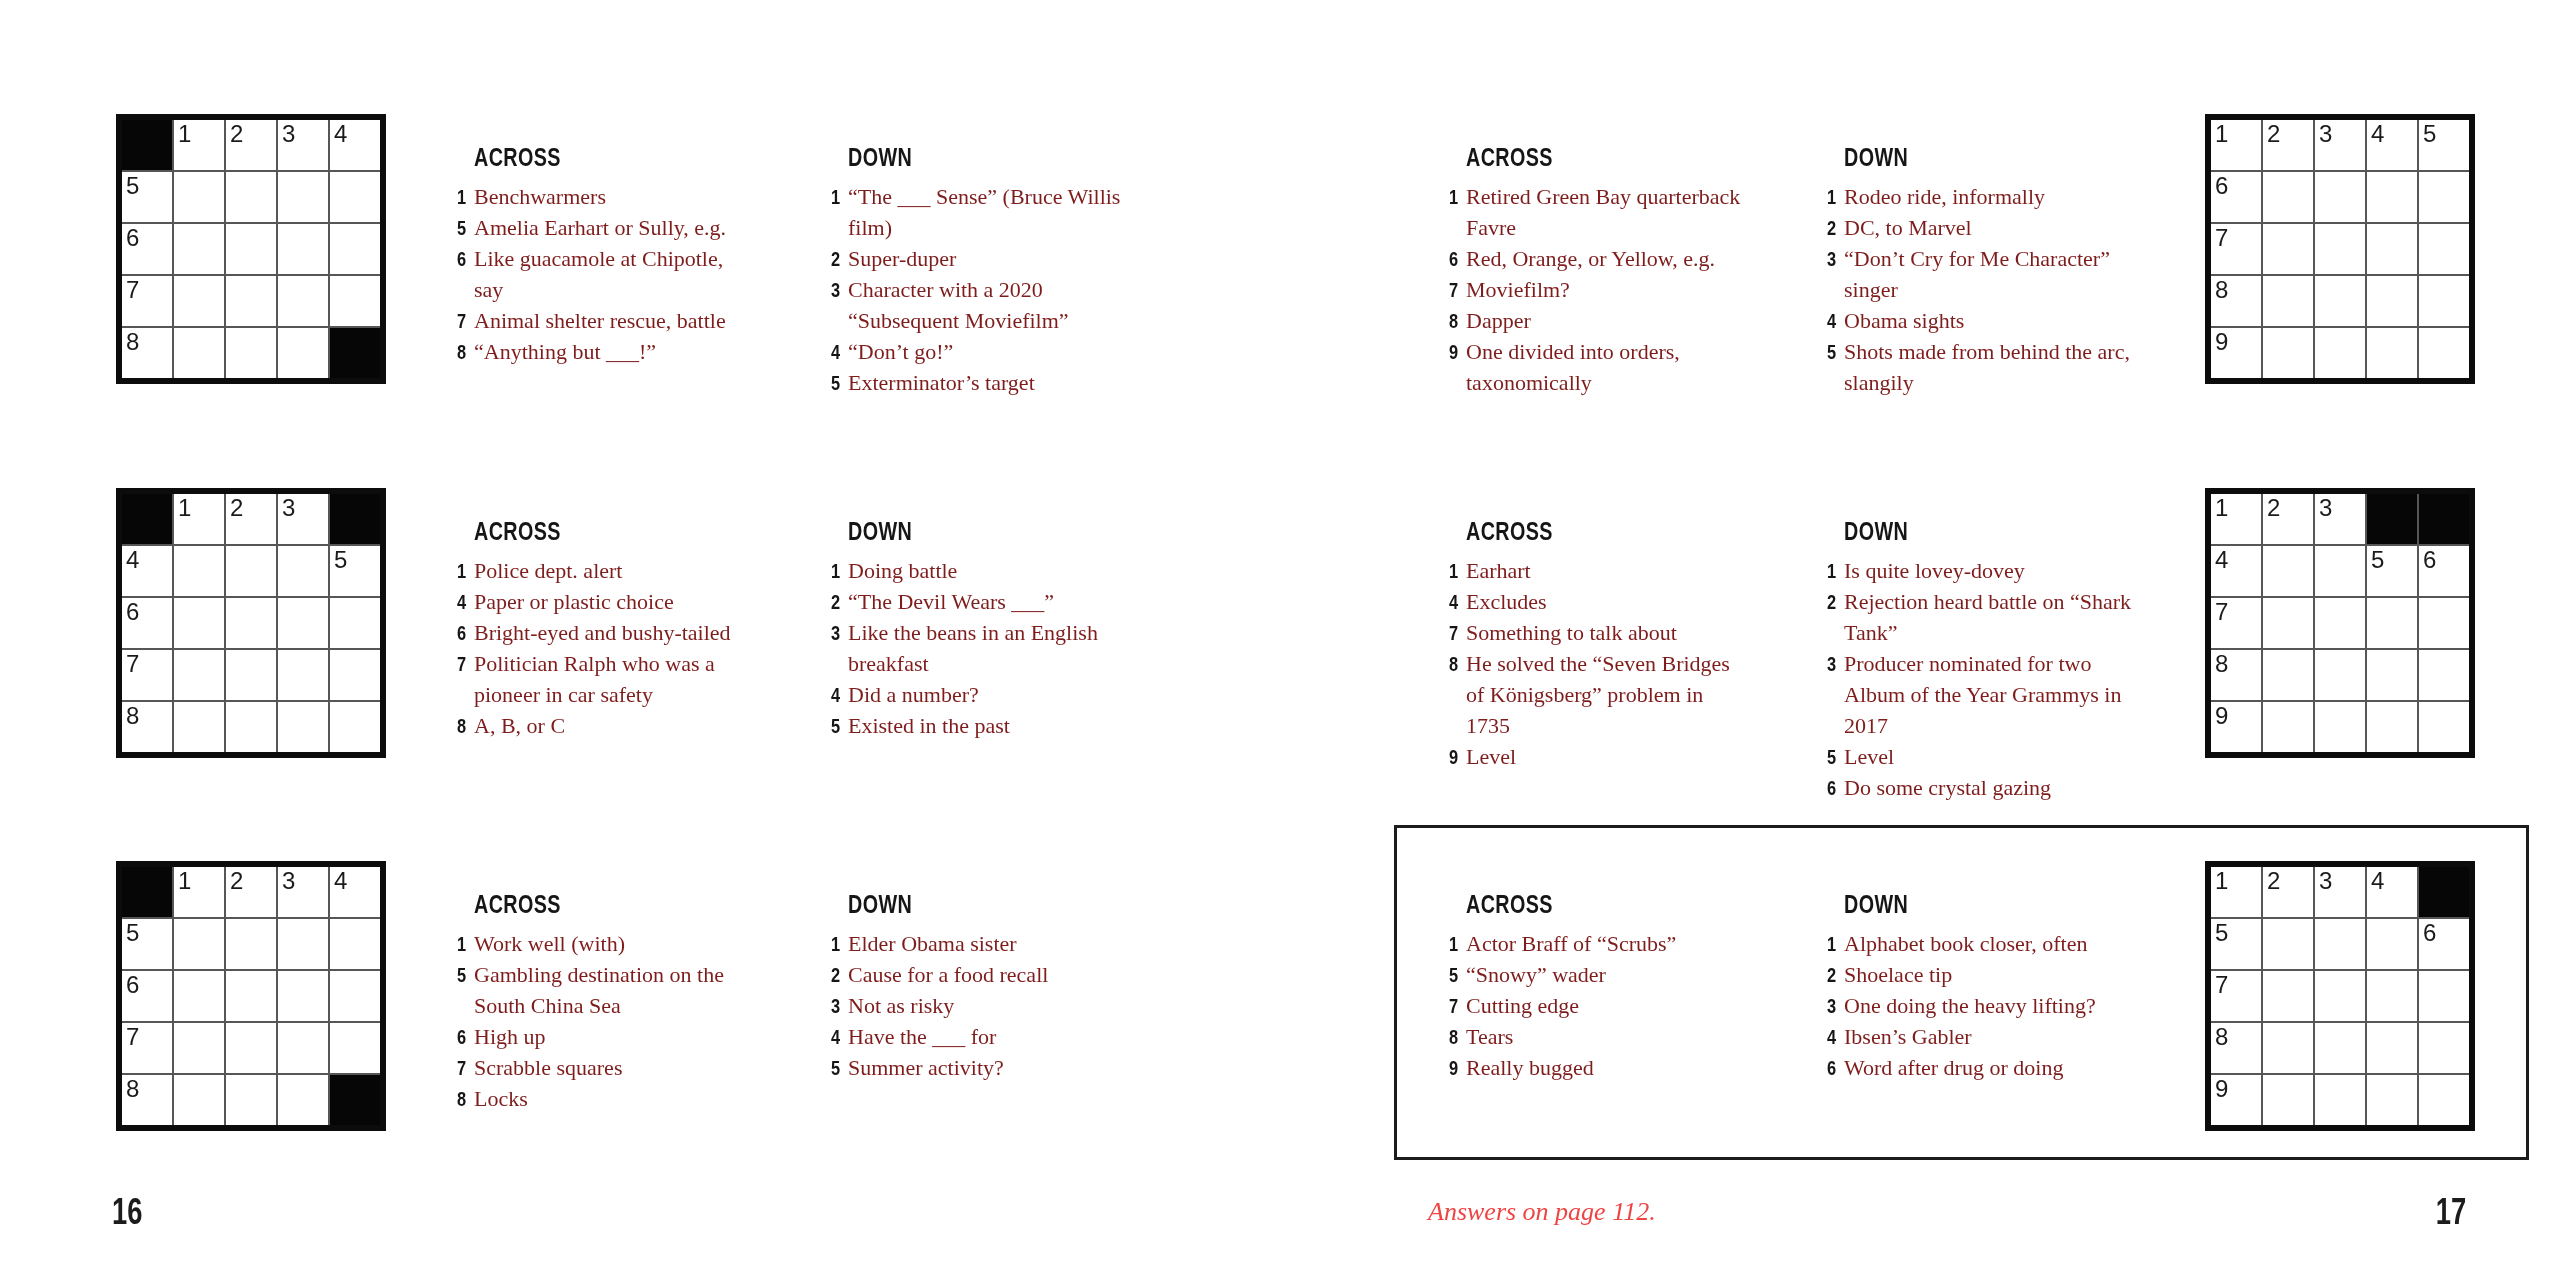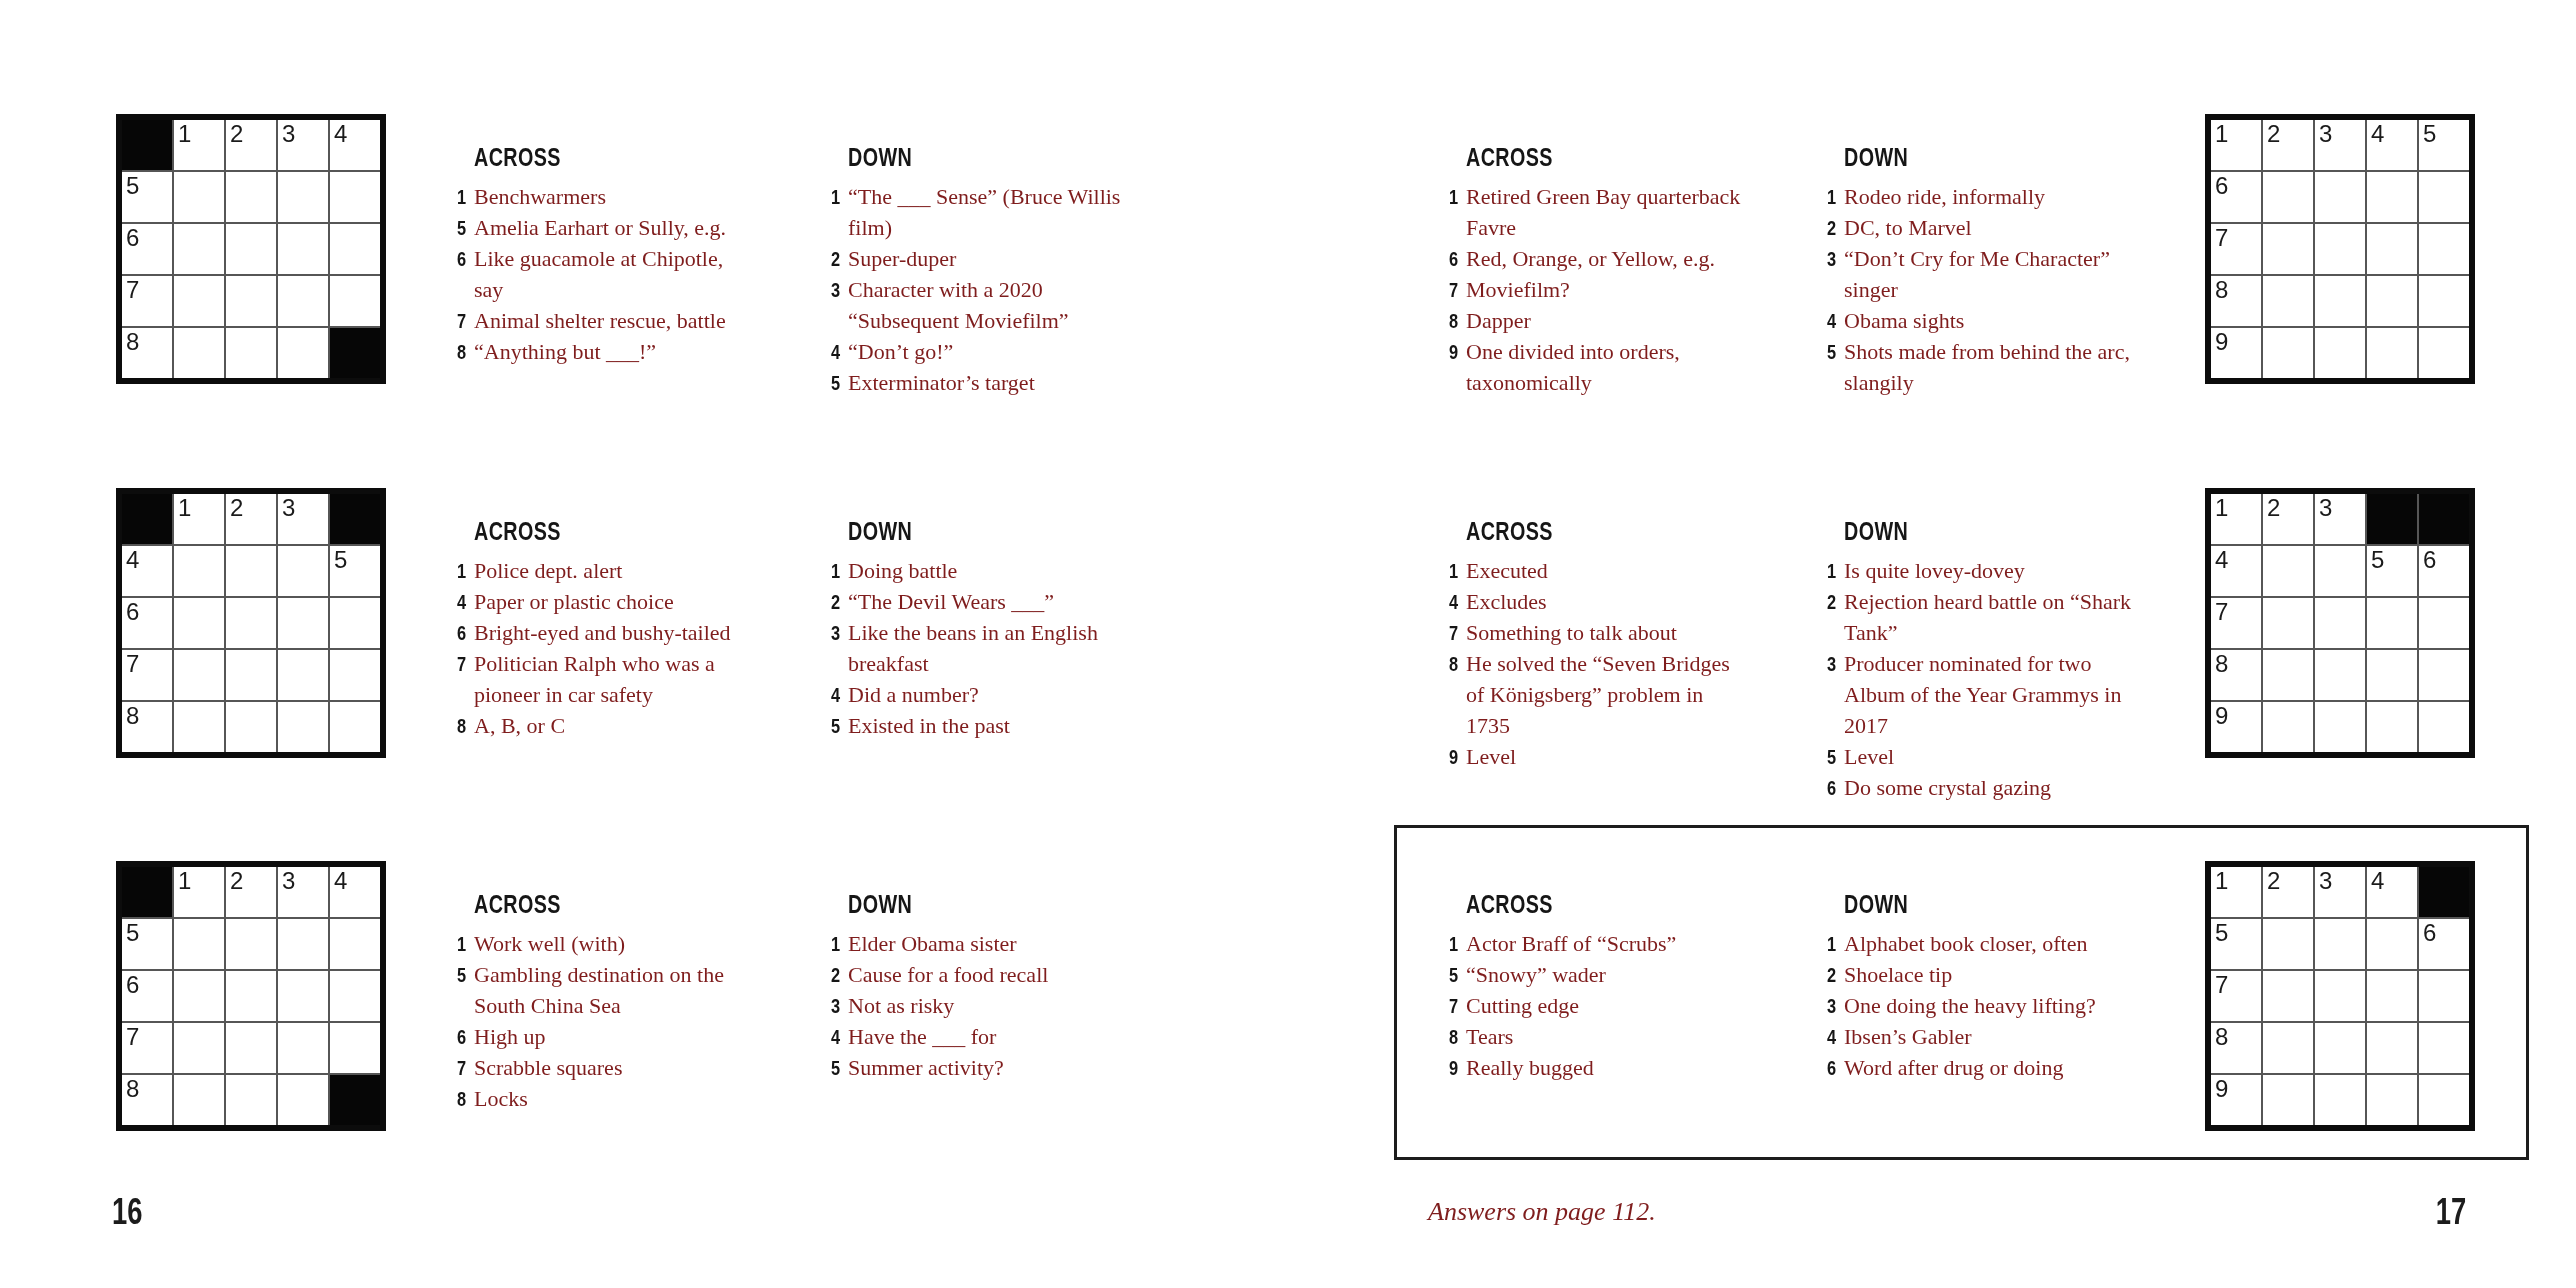--- a/index.html
+++ b/index.html
@@ -52,21 +52,21 @@
   
   .featured-box{position:absolute;left:1394px;top:825px;width:1135px;height:335px;
                 border:3px solid #1c1c1c;box-sizing:border-box;}
 
   
   .pageno{position:absolute;font:700 37px/37px "Liberation Sans",sans-serif;color:#1c1c1c;
           transform:scaleX(.74);white-space:nowrap;}
   .pageno-left{left:112px;top:1193px;transform-origin:0 0;}
   .pageno-right{left:2425px;top:1193px;transform-origin:100% 0;}
   .answers-note{position:absolute;left:1428px;top:1196px;
-                font:italic 400 26px/32px "Liberation Serif",serif;color:#7f1d1d;}
+                font:italic 400 26px/32px "Liberation Serif",serif;color:#ef4444;}
 </style>
 </head>
 <body>
 
 <div class="spread">
 
   <section>
     <div class="xwgrid pos-g1">
         <div class="cell black"></div>
         <div class="cell">
@@ -355,21 +355,21 @@
         </div>
     </div>
   </section>
 
   <section>
     <div class="cluecol pos-a4 w-across">
       <h3 class="hd">ACROSS</h3>
       <div>
           <div class="clue">
             <span class="cnum">1</span>
-            <span class="ctext">Executed</span>
+            <span class="ctext">Earhart</span>
           </div>
           <div class="clue">
             <span class="cnum">4</span>
             <span class="ctext">Excludes</span>
           </div>
           <div class="clue">
             <span class="cnum">7</span>
             <span class="ctext">Something to talk about</span>
           </div>
           <div class="clue">

